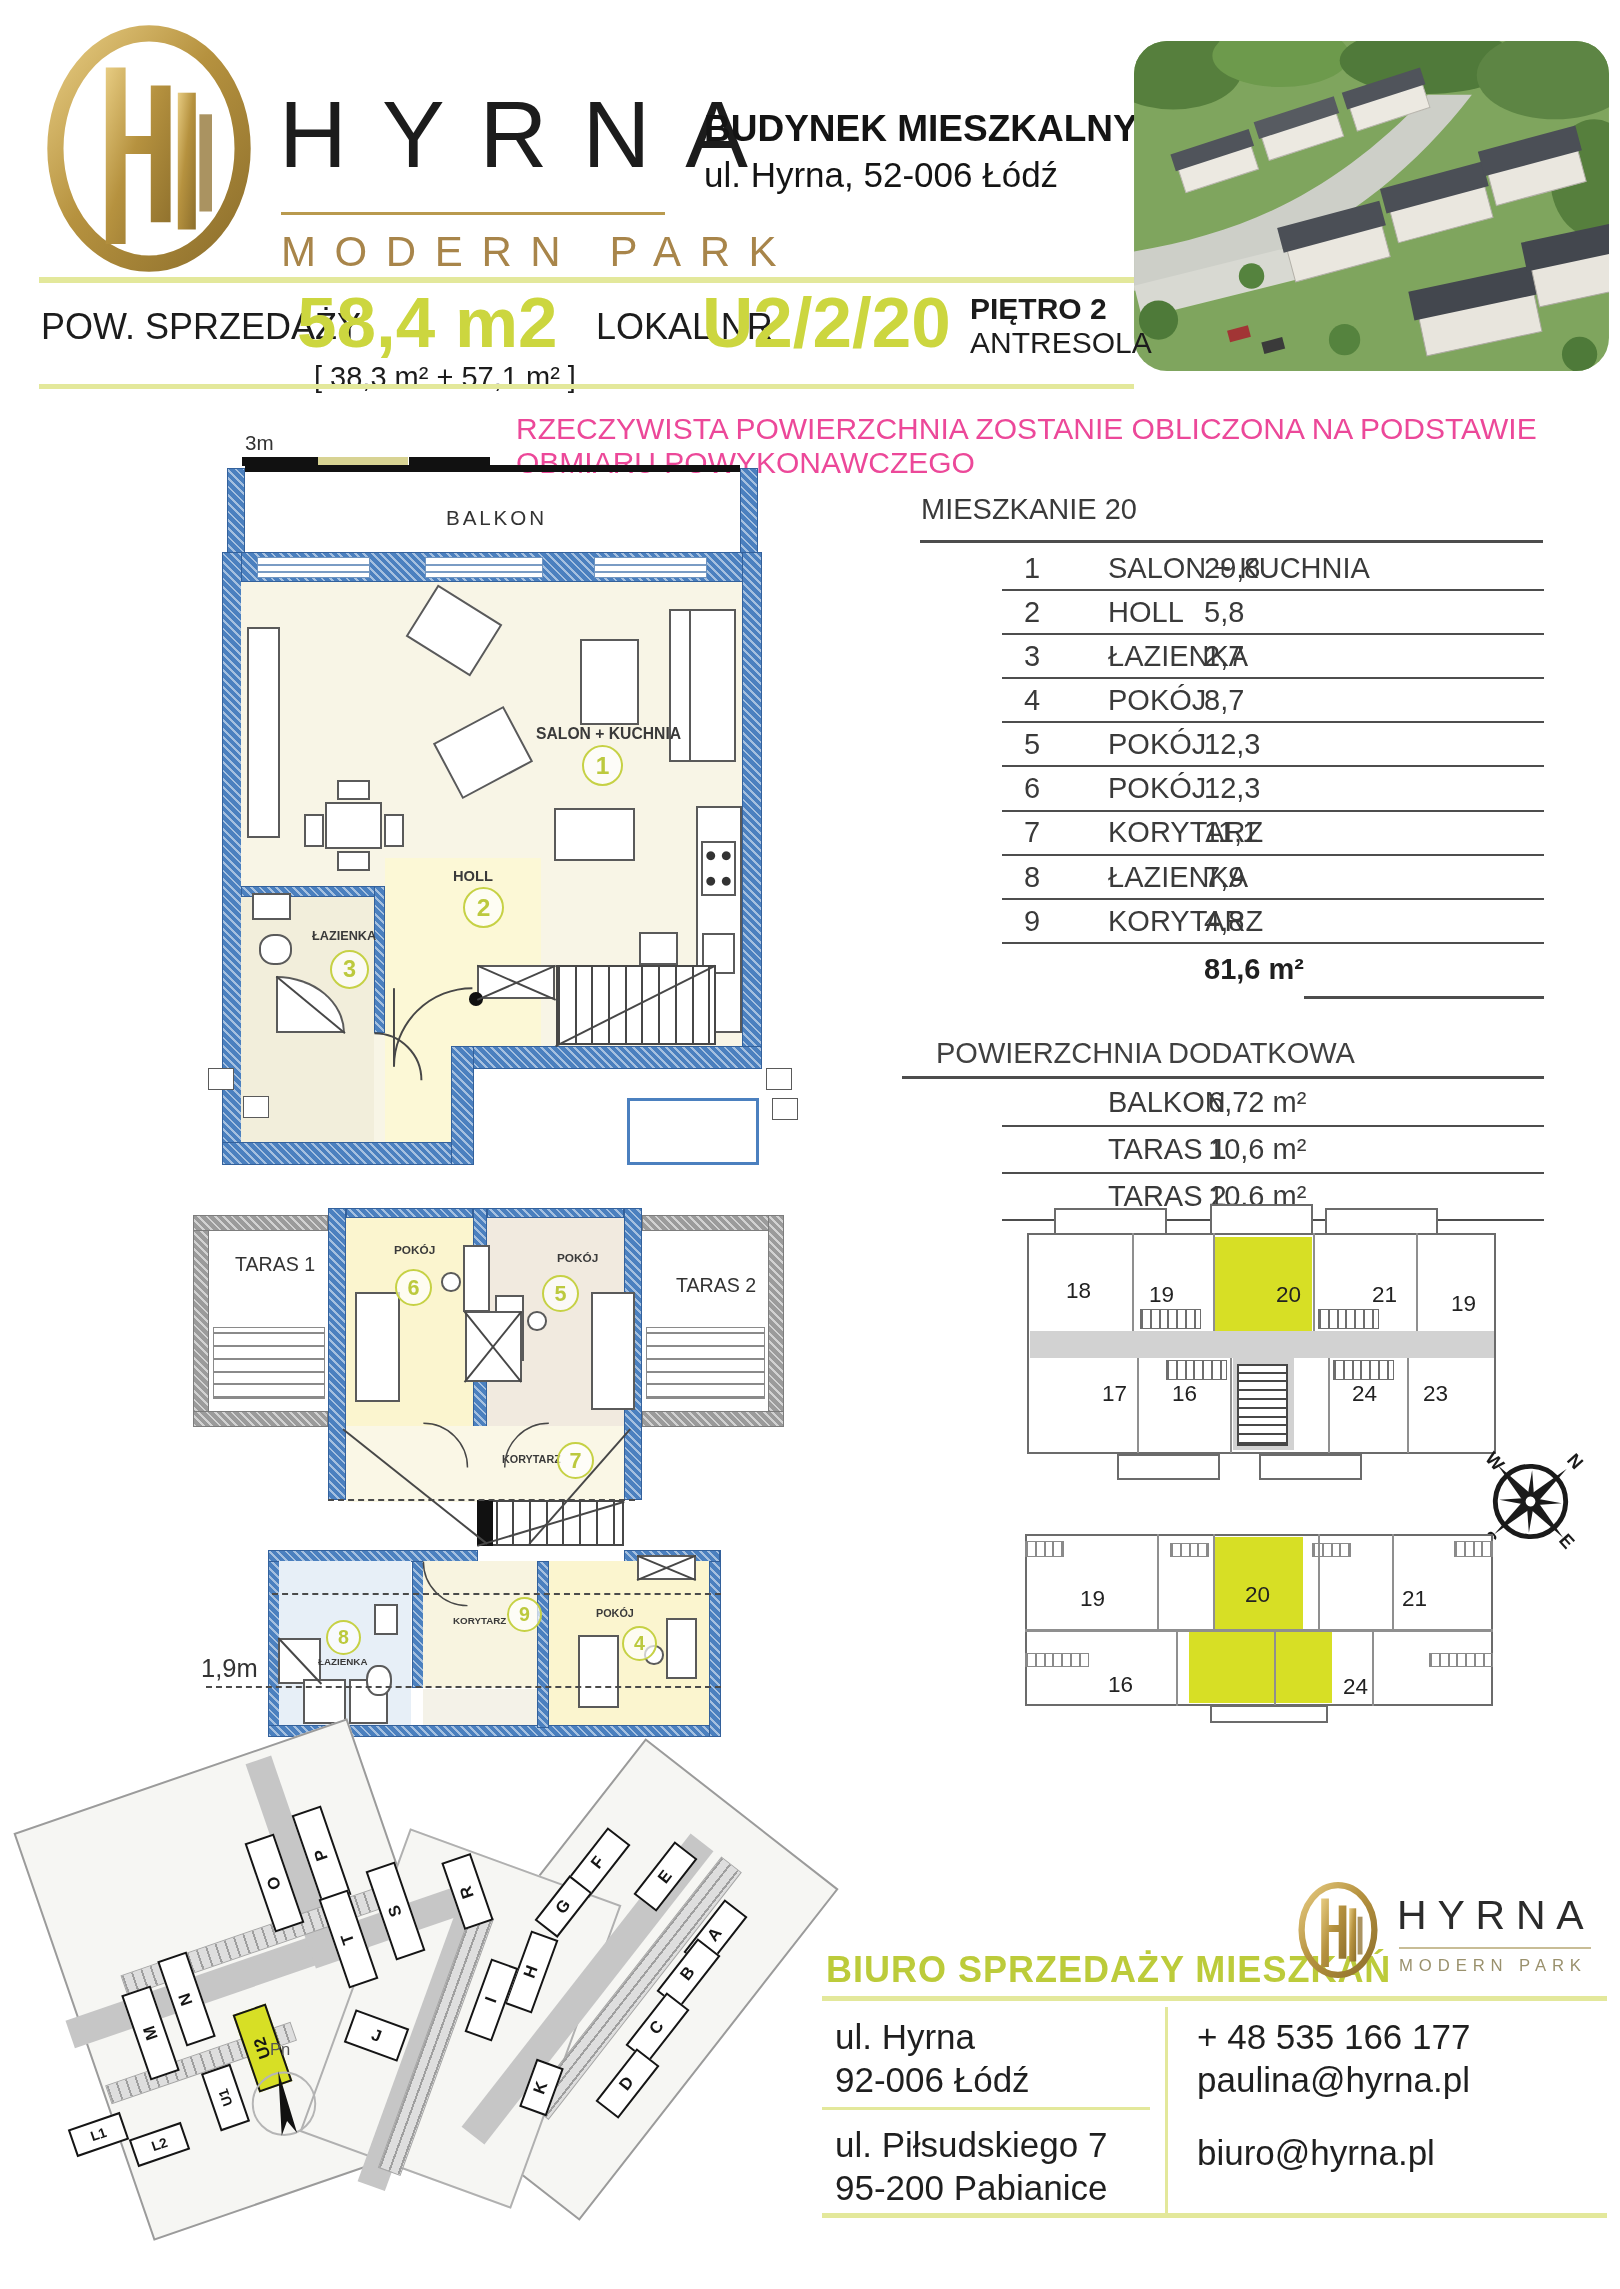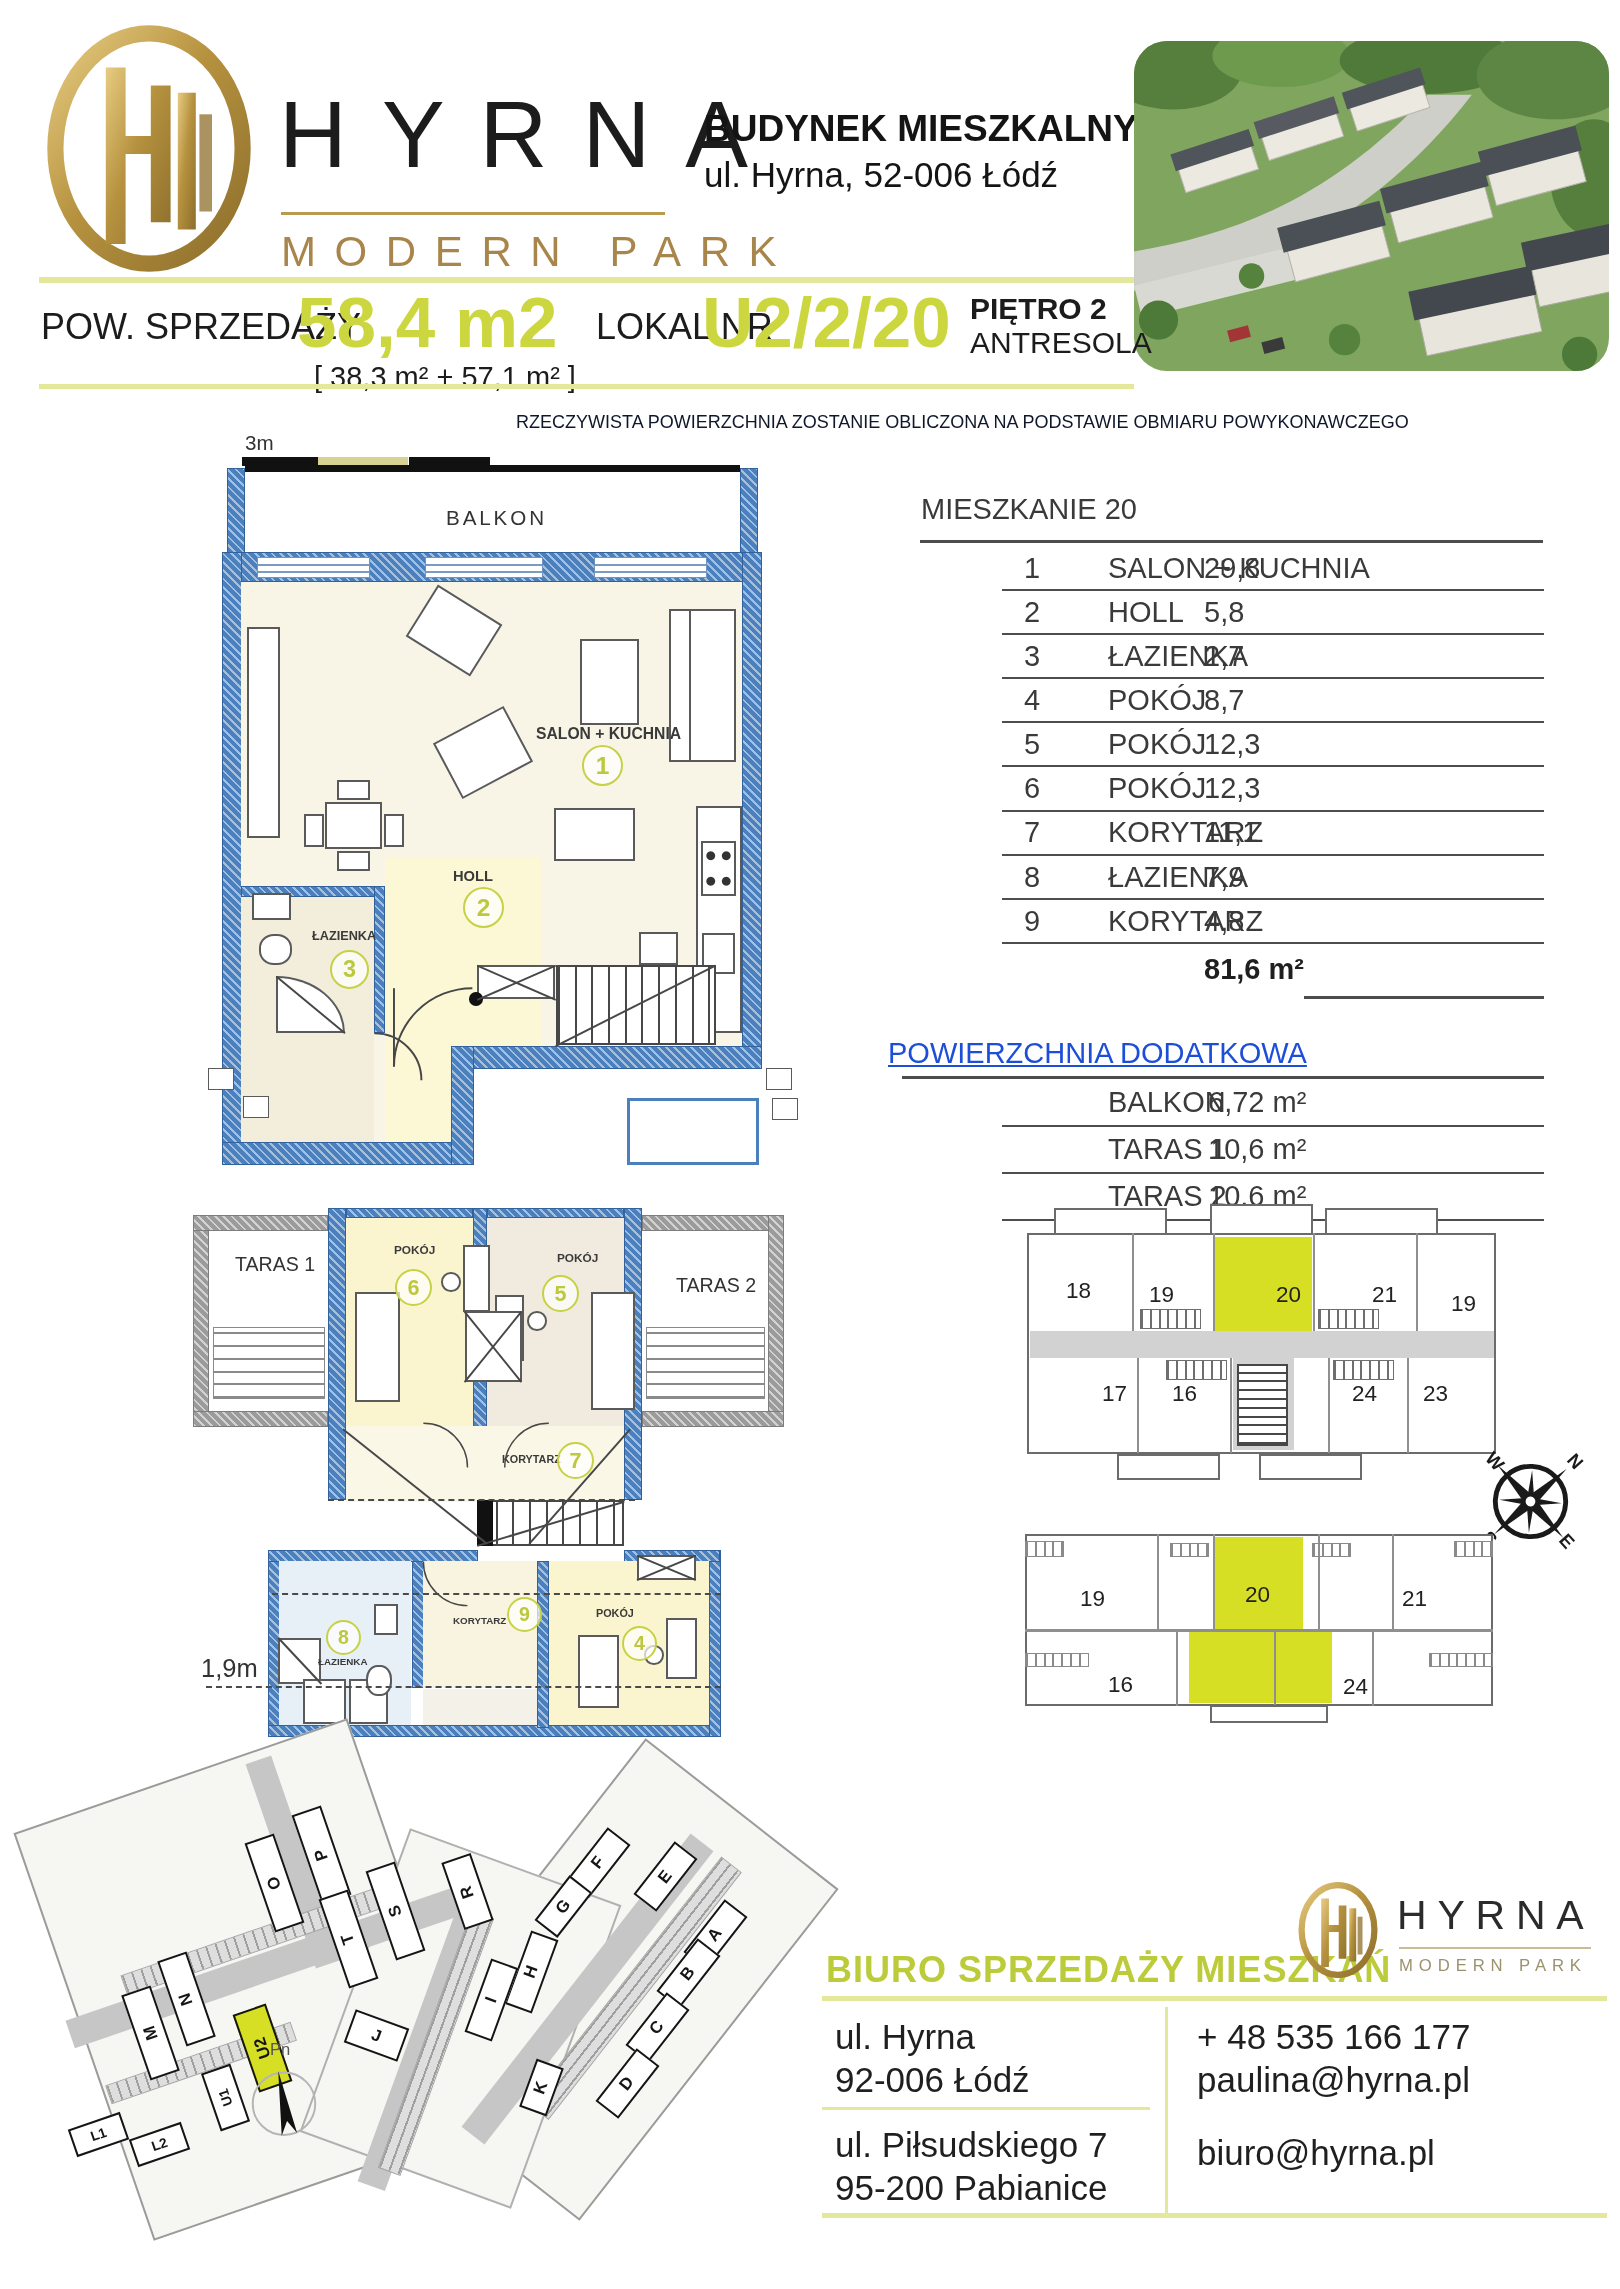--- a/index.html
+++ b/index.html
@@ -109,21 +109,21 @@
 <div class="hr-y" style="left:39px;top:277px;width:1095px;height:5.9px;"></div>
 <div class="abs" style="left:41px;top:306px;font-size:36px;color:#1c1c1c;">POW. SPRZEDAŻY</div>
 <div class="big-accent" style="left:297px;top:282px;font-size:71px;">58,4 m2</div>
 <div class="abs" style="left:314px;top:361px;font-size:29px;color:#1c1c1c;">[ 38,3 m² + 57,1 m² ]</div>
 <div class="abs" style="left:596px;top:306px;font-size:36px;color:#1c1c1c;">LOKAL NR</div>
 <div class="big-accent" style="left:702px;top:282px;font-size:71px;">U2/2/20</div>
 <div class="abs" style="left:970px;top:292px;font-size:30px;font-weight:bold;color:#1c1c1c;">PIĘTRO 2</div>
 <div class="abs" style="left:970px;top:326px;font-size:30px;color:#1c1c1c;">ANTRESOLA</div>
 <div class="hr-y" style="left:39px;top:384px;width:1095px;height:4.9px;"></div>
 
-<div class="abs" style="left:516px;top:412px;font-size:18px;color:#0f172a;text-align:center;">RZECZYWISTA POWIERZCHNIA ZOSTANIE OBLICZONA NA PODSTAWIE OBMIARU POWYKONAWCZEGO</div>
+<div class="abs" style="left:516px;top:412px;font-size:30px;color:#ec4899;">RZECZYWISTA POWIERZCHNIA ZOSTANIE OBLICZONA NA PODSTAWIE OBMIARU POWYKONAWCZEGO</div>
 
 <div class="abs" style="left:245px;top:431px;font-size:20.6px;color:#333;">3m</div>
 <div class="abs" style="left:242px;top:457px;width:248px;height:8.8px;">
   <div class="abs" style="left:0;top:0;width:76px;height:8.8px;background:#111;"></div>
   <div class="abs" style="left:76px;top:0;width:90px;height:8.8px;background:#d8d393;"></div>
   <div class="abs" style="left:167px;top:0;width:81px;height:8.8px;background:#111;"></div>
 </div>
 
 <div class="abs" style="left:0;top:0;width:0;height:0;">
   <div class="abs" style="left:245px;top:465px;width:495px;height:6.9px;background:#111;"></div>
@@ -227,21 +227,21 @@
 <div class="t-cell" style="left:1108px;top:861px;">ŁAZIENKA</div>
 <div class="t-cell" style="left:1204px;top:861px;">7,9</div>
 <div class="rule" style="left:1002px;top:898px;width:542px;height:2px;"></div>
 <div class="t-cell" style="left:1024px;top:905px;">9</div>
 <div class="t-cell" style="left:1108px;top:905px;">KORYTARZ</div>
 <div class="t-cell" style="left:1204px;top:905px;">4,8</div>
 <div class="rule" style="left:1002px;top:942px;width:542px;height:2px;"></div>
 <div class="t-cell" style="left:1204px;top:953px;font-weight:bold;color:#1f1f1f;">81,6 m²</div>
 <div class="rule" style="left:1304px;top:996px;width:240px;height:2.9px;"></div>
 
-<div class="abs" style="left:888px;top:1037px;font-size:29px;color:#1d4ed8;text-decoration:underline;">POWIERZCHNIA DODATKOWA</div>
+<div class="abs" style="left:936px;top:1037px;font-size:29px;color:#404040;">POWIERZCHNIA DODATKOWA</div>
 <div class="rule" style="left:902px;top:1076px;width:642px;height:2.9px;"></div>
 <div class="t-cell" style="left:1108px;top:1086px;">BALKON</div>
 <div class="t-cell" style="left:1208px;top:1086px;">6,72 m²</div>
 <div class="rule" style="left:1002px;top:1125px;width:542px;height:2px;"></div>
 <div class="t-cell" style="left:1108px;top:1133px;">TARAS 1</div>
 <div class="t-cell" style="left:1208px;top:1133px;">10,6 m²</div>
 <div class="rule" style="left:1002px;top:1172px;width:542px;height:2px;"></div>
 <div class="t-cell" style="left:1108px;top:1180px;">TARAS 2</div>
 <div class="t-cell" style="left:1208px;top:1180px;">10,6 m²</div>
 <div class="rule" style="left:1002px;top:1219px;width:542px;height:2px;"></div>

